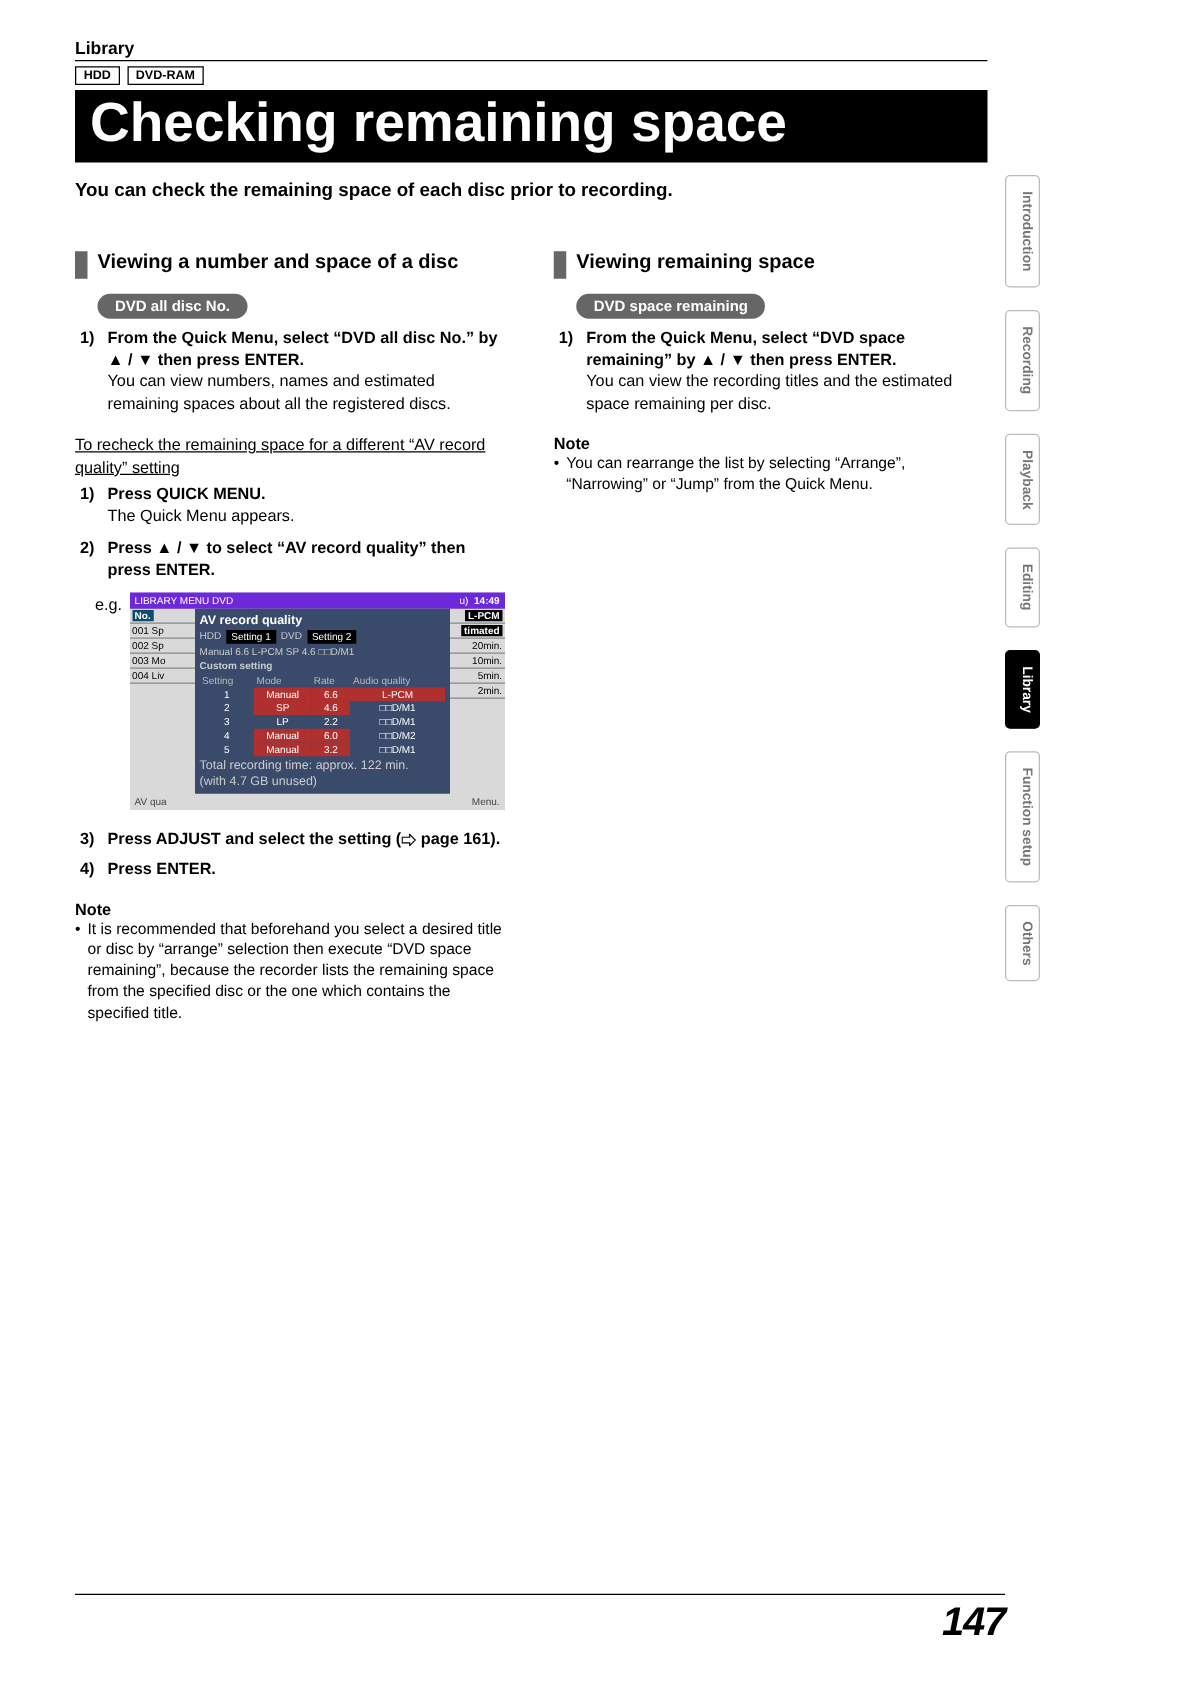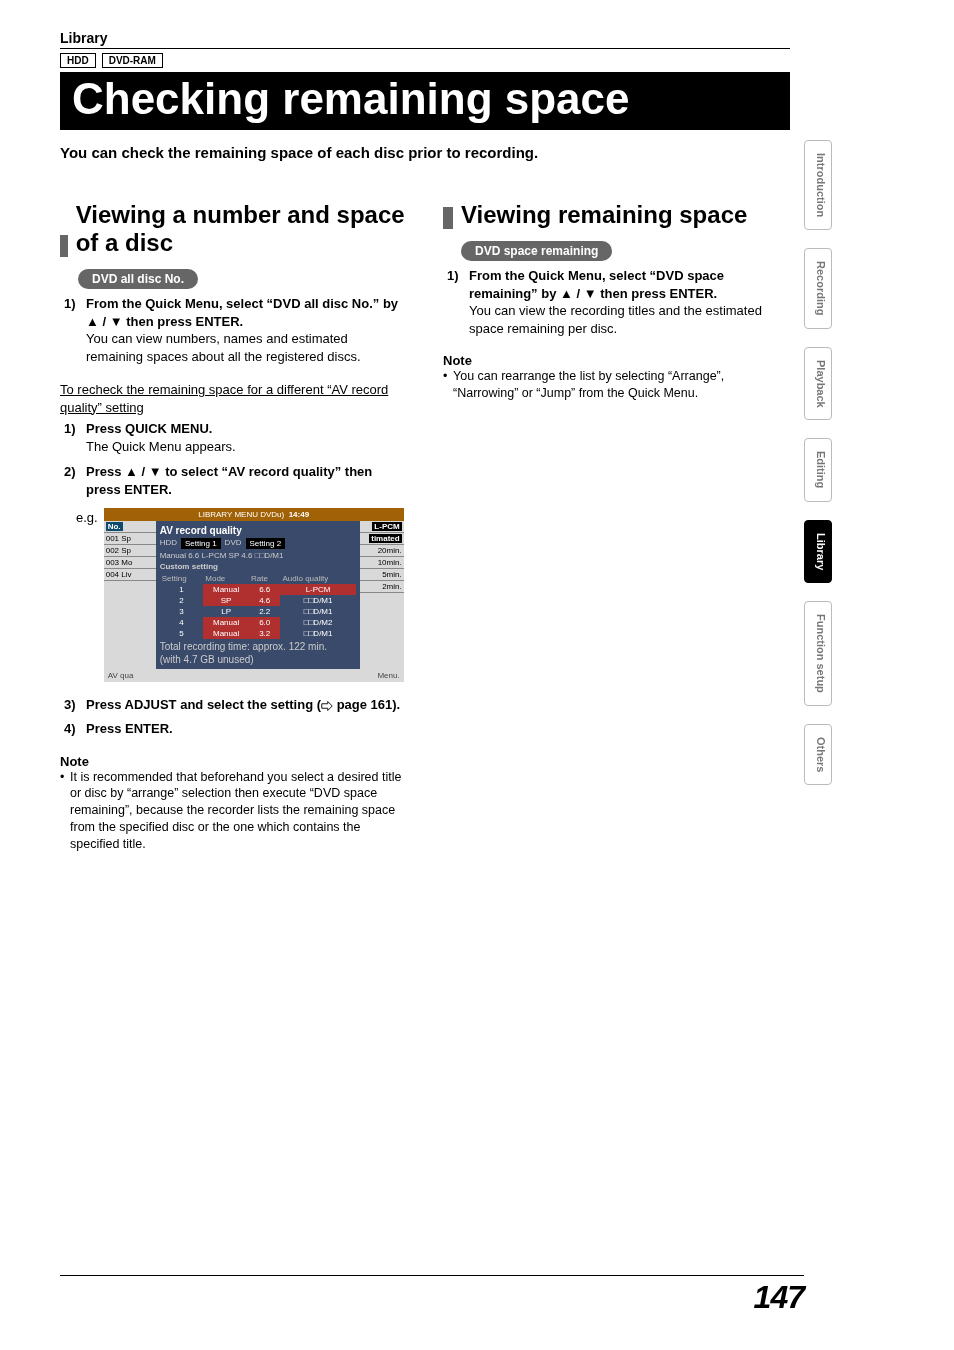--- a/index.html
+++ b/index.html
@@ -56,22 +56,22 @@
     display: flex;
     gap: 36px;
     margin-top: 40px;
   }
   .col {
     flex: 1;
     min-width: 0;
   }
   .h2 {
     display: flex;
-    align-items: flex-end;
-    font-size: 24px;
+    align-items: flex-start;
+    font-size: 16px;
     font-weight: bold;
     margin-bottom: 12px;
   }
   .h2-bar {
     width: 10px;
     height: 22px;
     background: #666;
     margin-right: 8px;
   }
   .pill {
@@ -111,24 +111,24 @@
   .eg-label { font-size:13px; padding-top:2px;}
   
   .osd {
     width: 300px;
     background: #d9d9d9;
     font-size: 9px;
     font-family: Arial, sans-serif;
     color:#fff;
   }
   .osd-top {
-    background:#a16207;
+    background:#6d28d9;
     padding:2px 4px;
     display:flex;
-    justify-content:center;
+    justify-content:space-between;
     align-items:center;
     font-size:8px;
   }
   .osd-table-back {
     background:#3a4a6a;
     padding:4px;
   }
   .osd-subtitle { color:#fff; font-weight:bold; font-size:10px; margin-bottom:2px;}
   .osd-tabs { display:flex; gap:4px; font-size:8px; margin-bottom:2px;}
   .osd-tab { background:#000; color:#fff; padding:1px 4px;}

